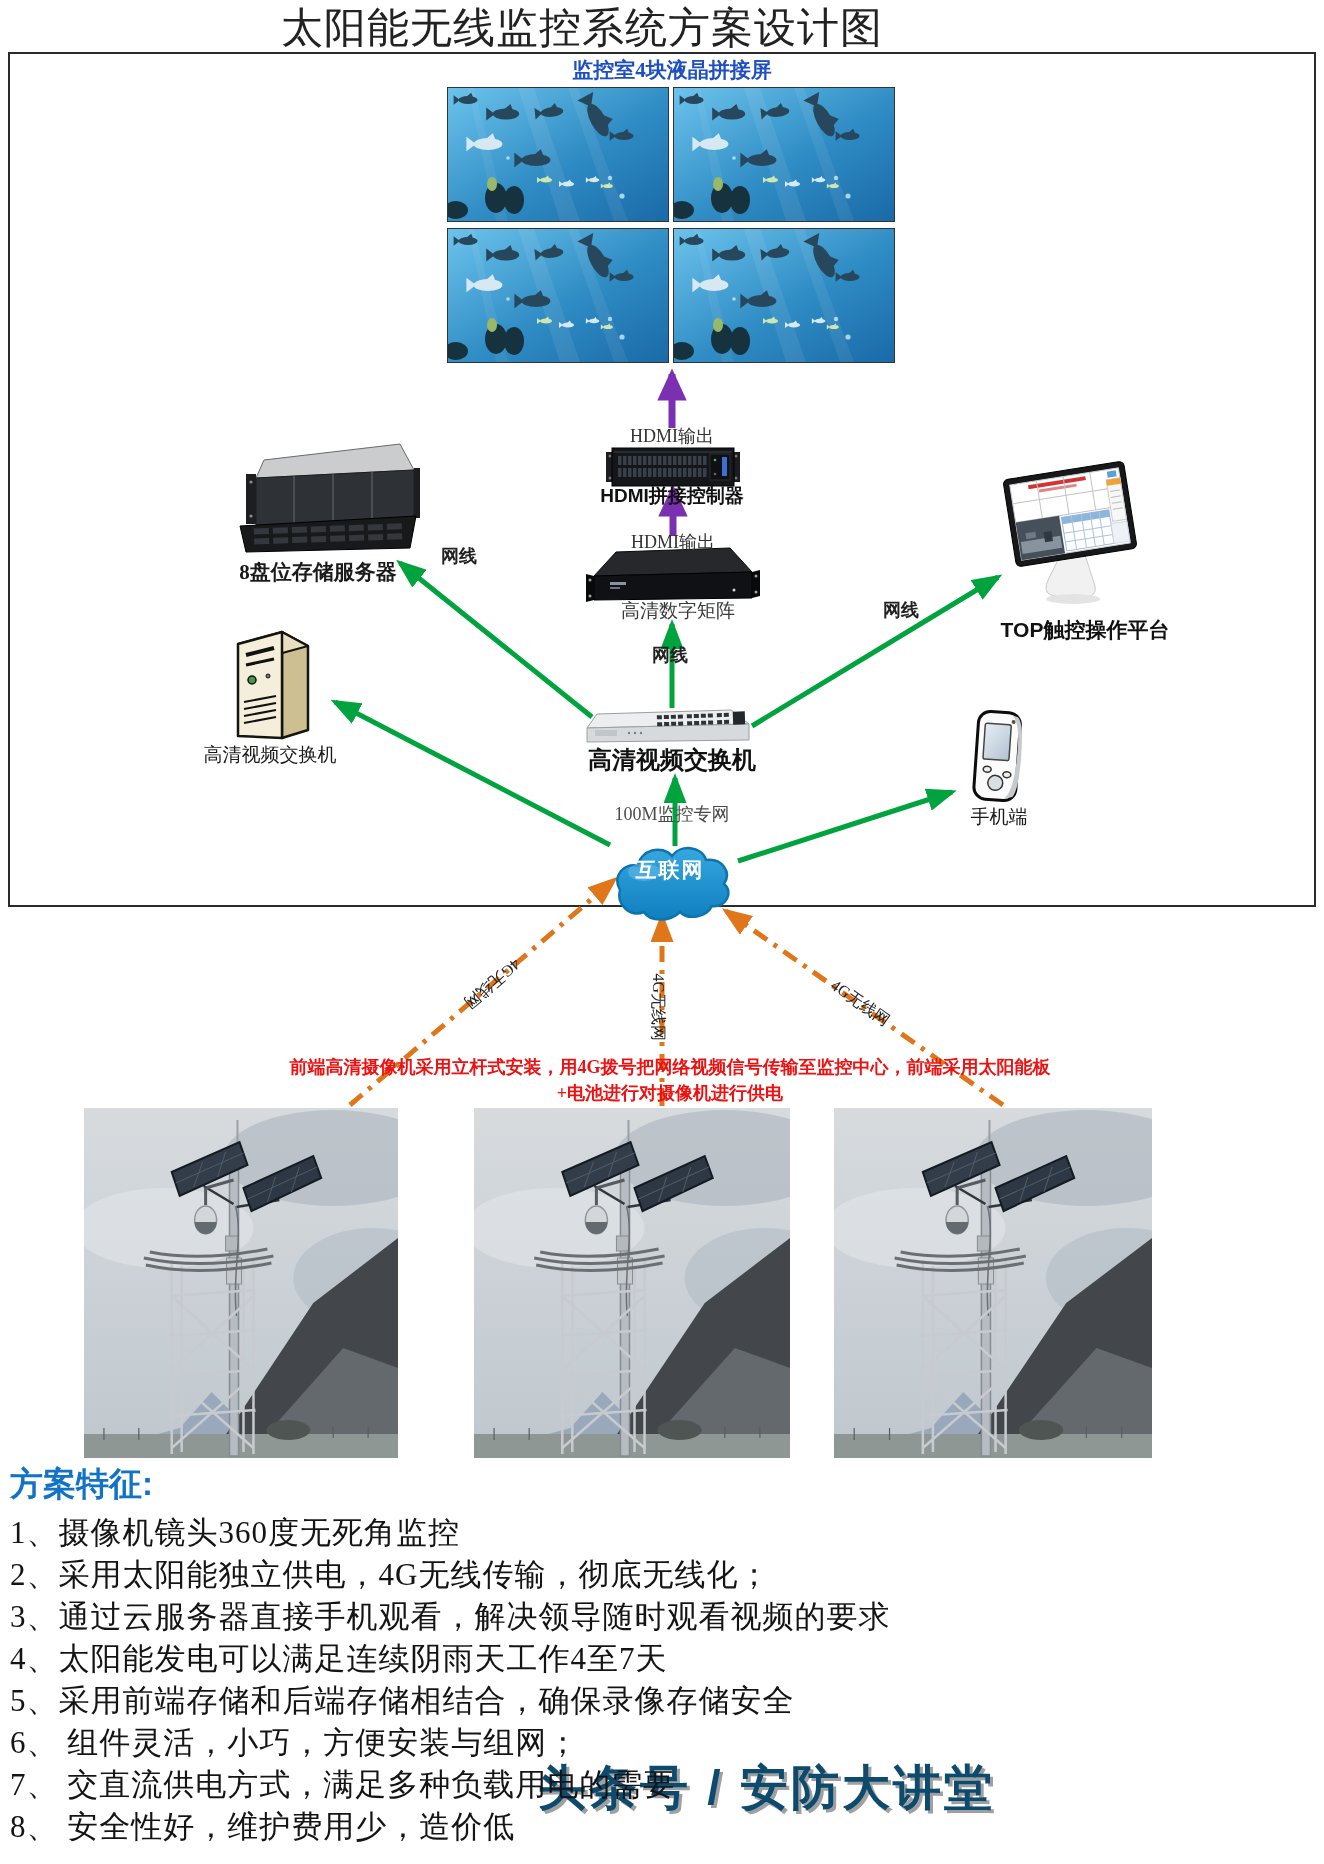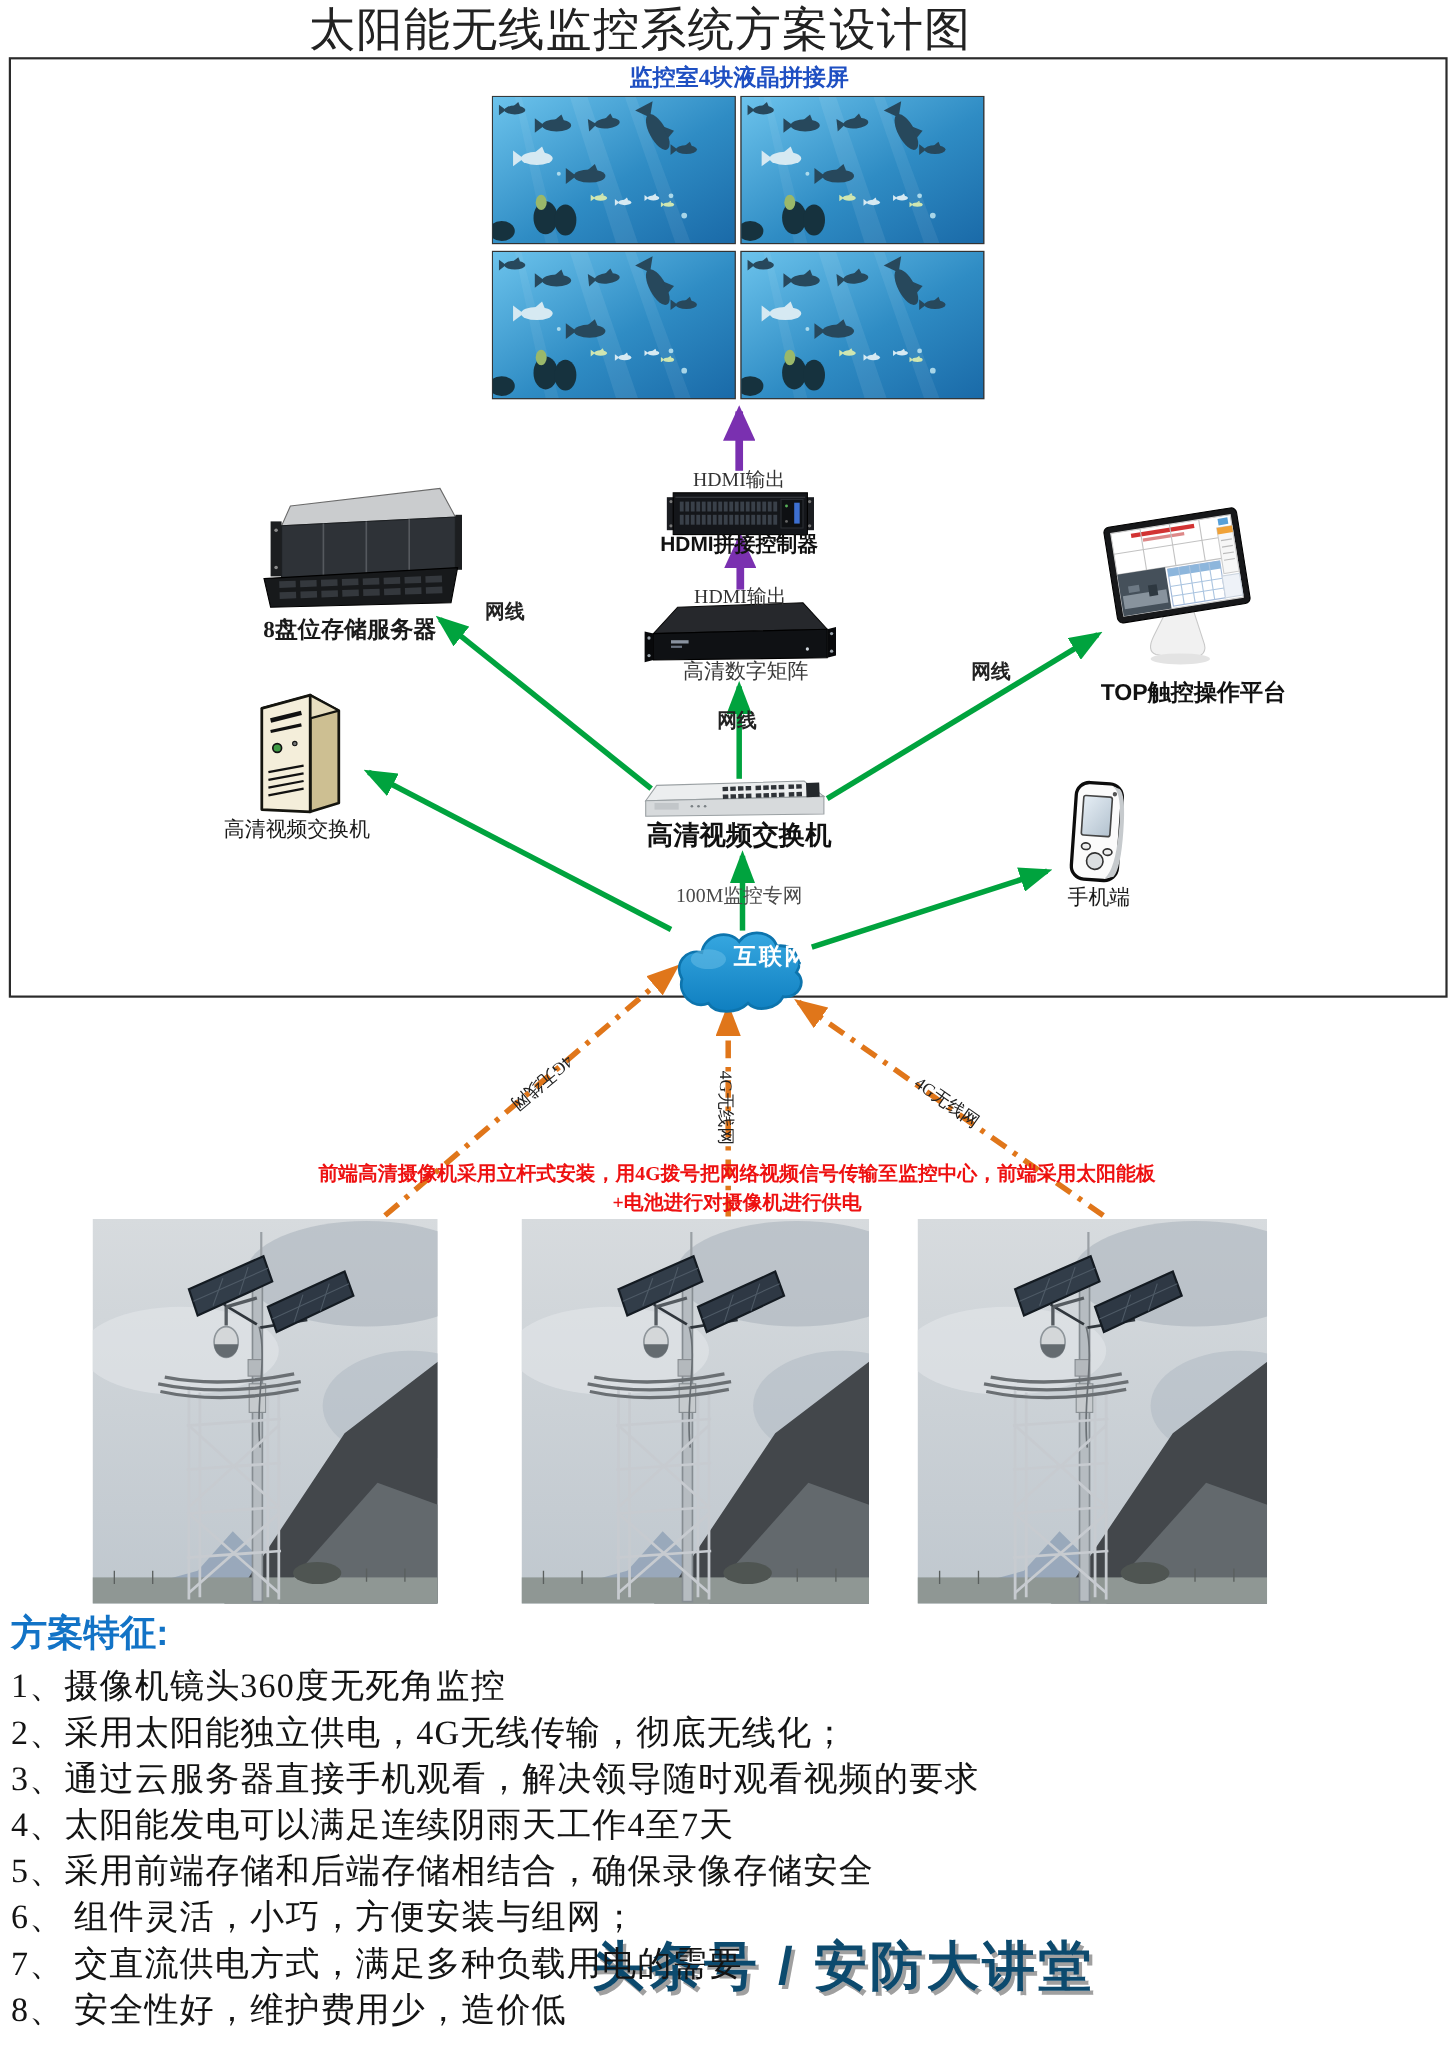--- a/index.html
+++ b/index.html
@@ -12,21 +12,21 @@
   .overlay{left:0;top:0;z-index:1;pointer-events:none;}
   .dev{z-index:2;}
   .txt{z-index:3;}
   .blue-head{color:#1e4fc2;font-weight:bold;font-size:21px;}
   .cable{font-size:18px;font-weight:600;color:#222;}
   .devlbl-b{font-size:24px;font-weight:bold;color:#111;font-family:"Liberation Sans","DejaVu Sans",sans-serif;}
   .g4{font-size:16px;color:#222;width:110px;}
   .note{position:absolute;left:162px;top:1054px;width:1016px;text-align:center;z-index:3;
         color:#ee1111;font-weight:bold;font-size:18px;line-height:26px;}
   .internet-txt{color:#fff;font-weight:bold;font-size:21px;letter-spacing:2px;z-index:3;
-        font-family:"Liberation Sans","DejaVu Sans",sans-serif;text-align:right;}
+        font-family:"Liberation Sans","DejaVu Sans",sans-serif;}
   .feat-head{position:absolute;left:10px;top:1462px;font-size:33px;font-weight:bold;color:#1273c6;
         font-family:"Liberation Sans","DejaVu Sans",sans-serif;z-index:4;}
   .feat-item{position:absolute;left:10px;width:1300px;font-size:31px;letter-spacing:1px;color:#141414;
         white-space:nowrap;z-index:4;}
   .watermark{position:absolute;left:538px;top:1756px;width:786px;white-space:nowrap;z-index:3;
         font-family:"Liberation Sans","DejaVu Sans",sans-serif;font-weight:bold;font-size:48px;
         letter-spacing:3px;color:#0c4a6e;text-shadow:3px 3px 0 #a0a0a0, -1px -1px 0 #ffffff;}
   .photo{position:absolute;top:1108px;height:350px;z-index:2;}
 </style>
 </head>

